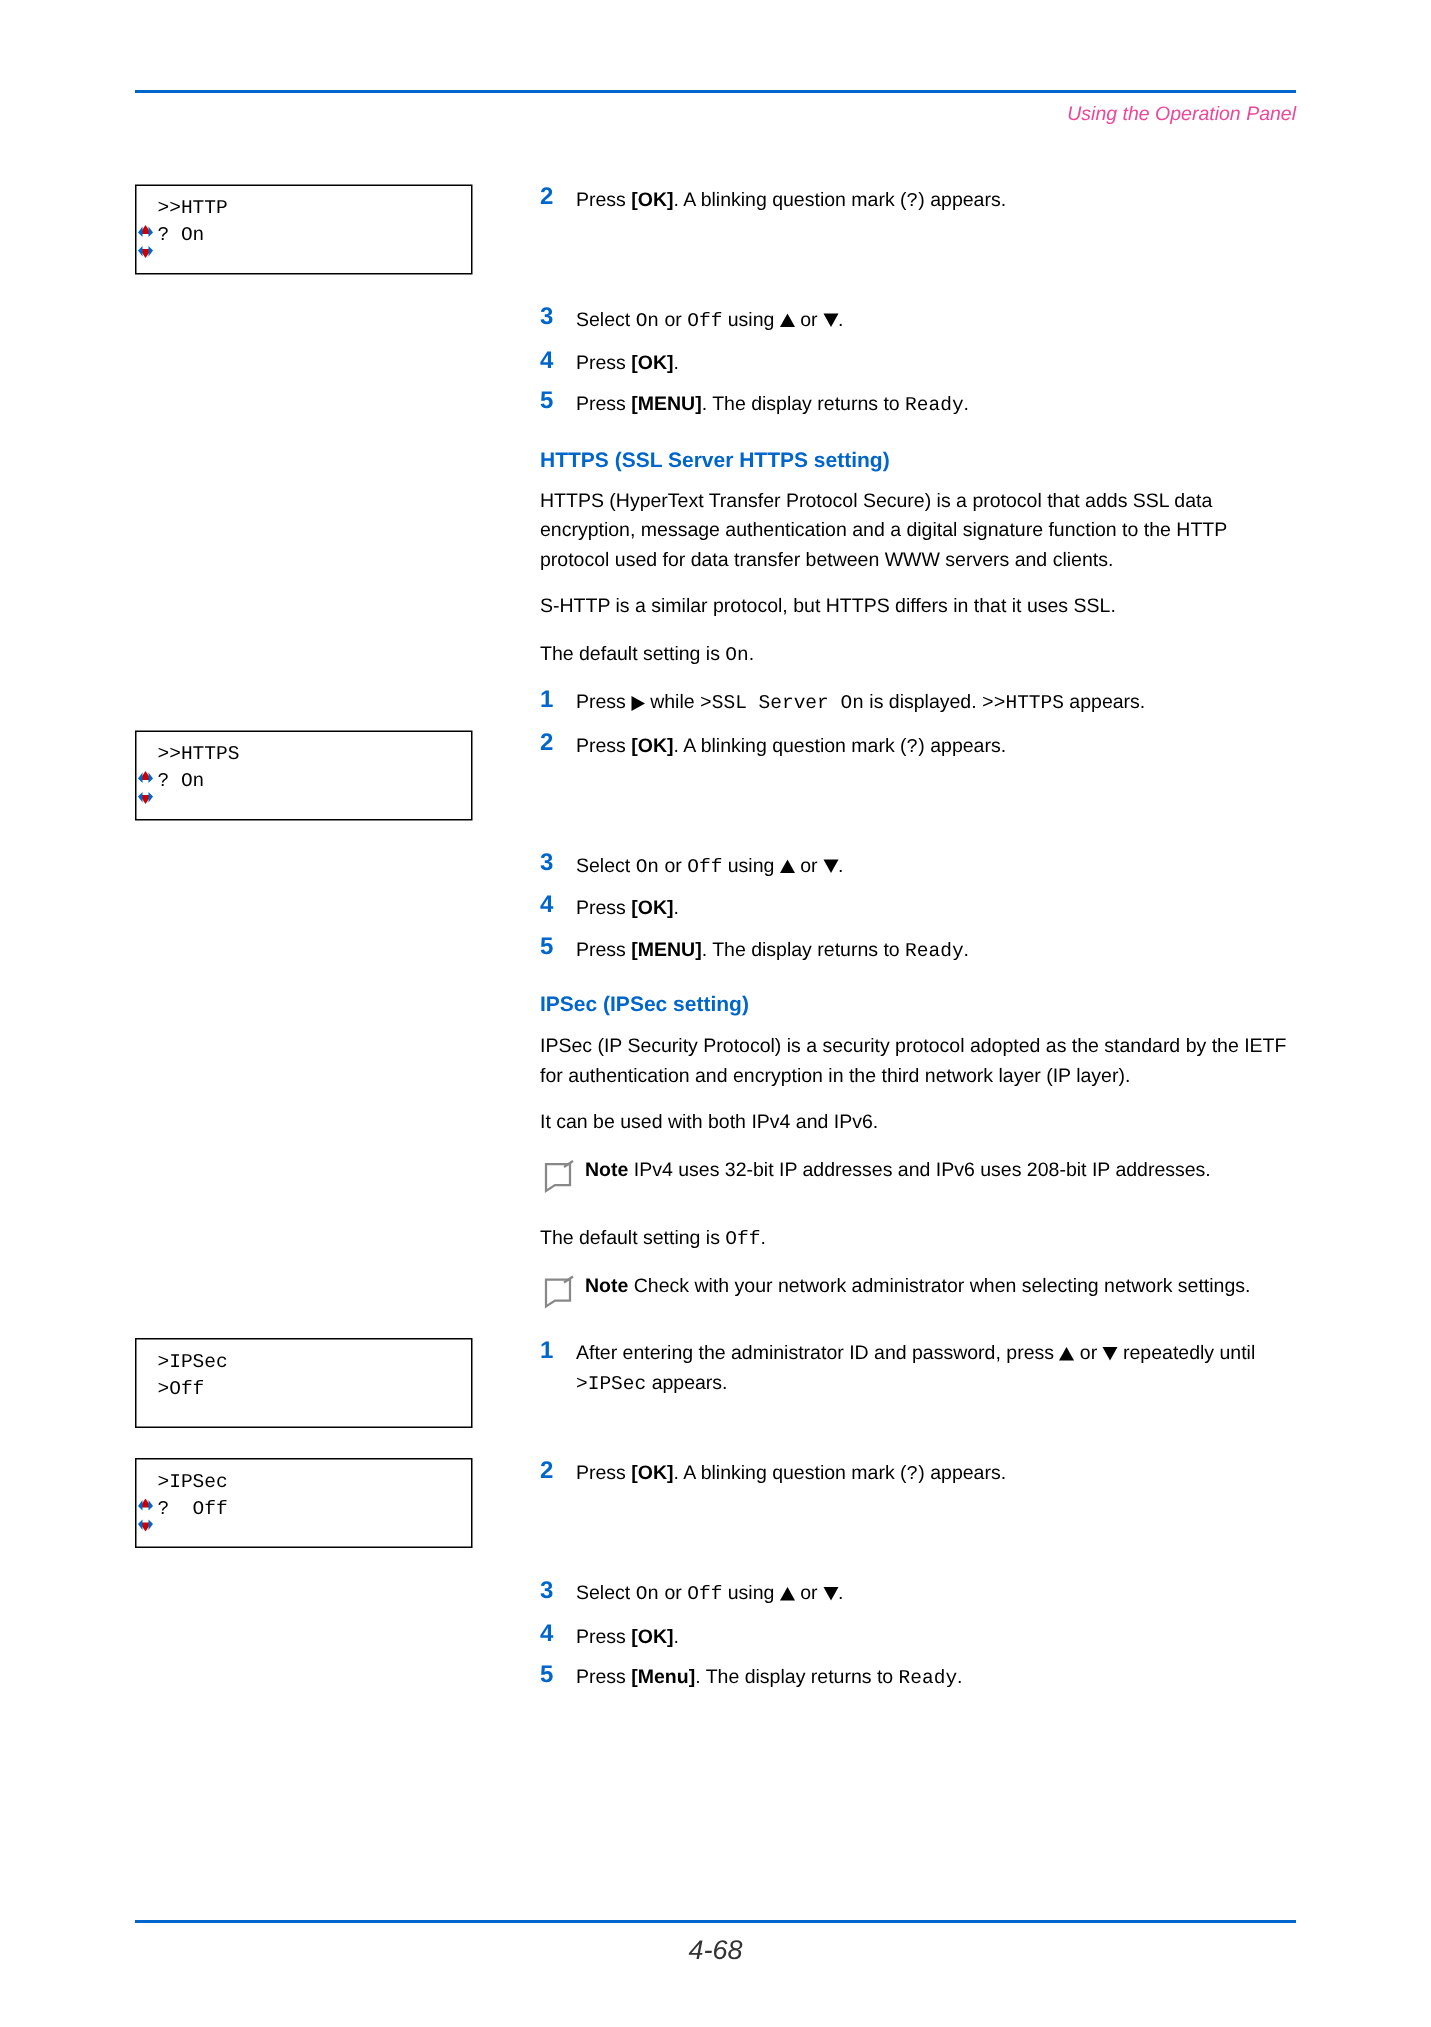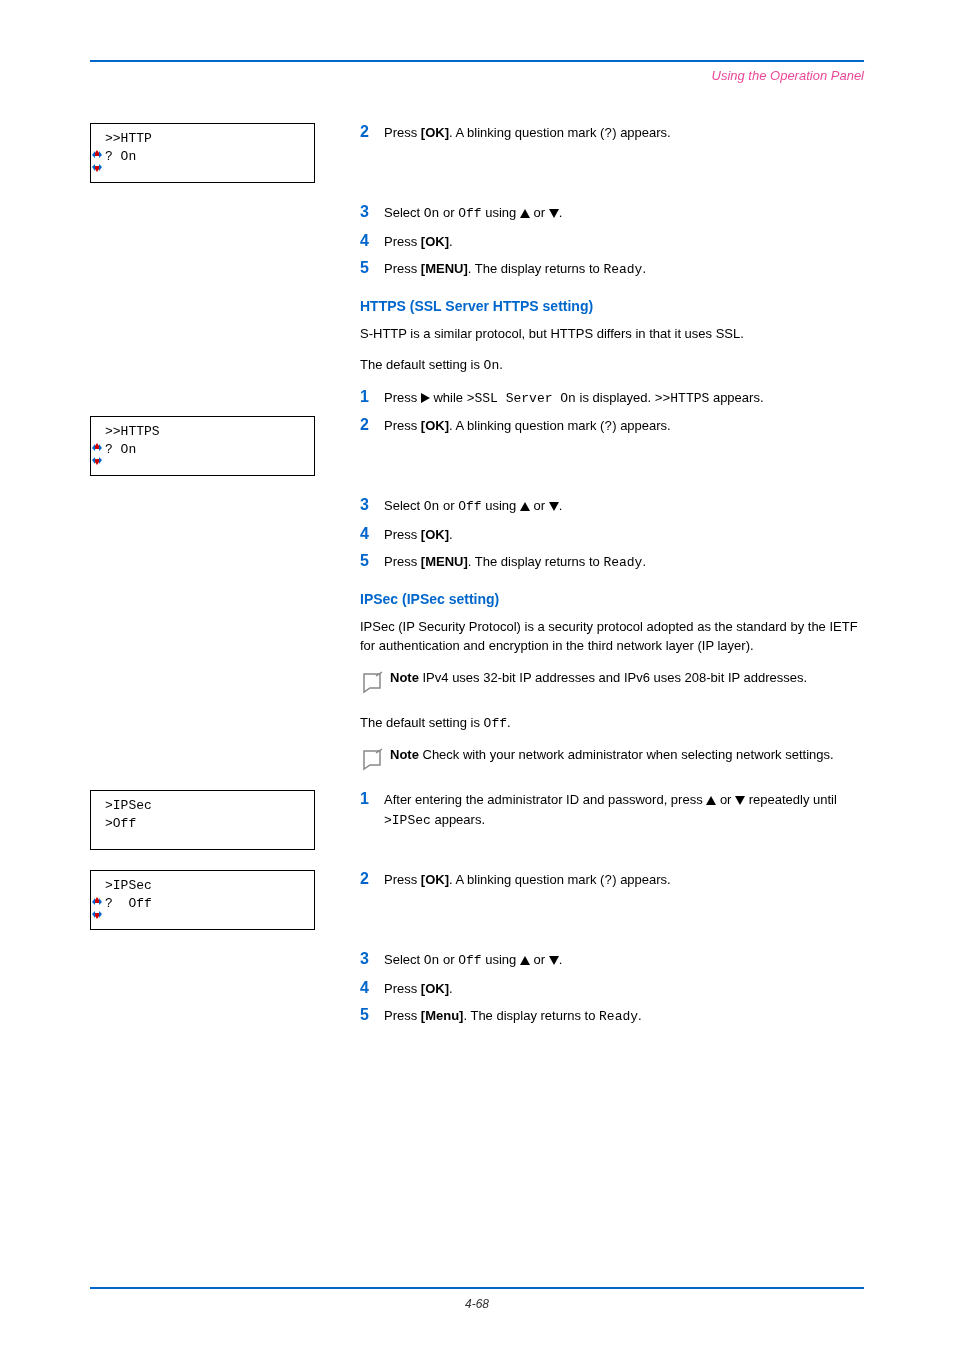--- a/index.html
+++ b/index.html
@@ -94,21 +94,21 @@
     line-height: 1.5;
   }
   .footer {
     position: absolute;
     bottom: 40px;
     left: 0;
     right: 0;
     text-align: center;
     font-style: italic;
     color: #333;
-    font-size: 12px;
+    font-size: 18px;
   }
   .footer-line {
     border-top: 2px solid #0066cc;
     margin: 0 90px 8px 90px;
   }
   .tri-up, .tri-down, .tri-right {
     display: inline-block;
     width: 0; height: 0;
     vertical-align: middle;
   }
@@ -169,20 +169,21 @@
       </div>
     </div>
     <div class="step-row">
       <div class="step-num">5</div>
       <div class="step-text">
         <span>Press </span><span class="bold">[MENU]</span><span>. The display returns to </span><span class="mono">Ready</span><span>.</span>
       </div>
     </div>
 
     <div class="heading-blue">HTTPS (SSL Server HTTPS setting)</div>
+    <div class="para">HTTPS (HyperText Transfer Protocol Secure) is a protocol that adds SSL data encryption, message authentication and a digital signature function to the HTTP protocol used for data transfer between WWW servers and clients.</div>
     <div class="para">S-HTTP is a similar protocol, but HTTPS differs in that it uses SSL.</div>
     <div class="para">
       <span>The default setting is </span><span class="mono">On</span><span>.</span>
     </div>
 
     <div class="step-row">
       <div class="step-num">1</div>
       <div class="step-text">
         <span>Press </span><span class="tri-right"></span><span> while </span><span class="mono">&gt;SSL Server On</span><span> is displayed. </span><span class="mono">&gt;&gt;HTTPS</span><span> appears.</span>
       </div>
@@ -233,20 +234,21 @@
     </div>
     <div class="step-row">
       <div class="step-num">5</div>
       <div class="step-text">
         <span>Press </span><span class="bold">[MENU]</span><span>. The display returns to </span><span class="mono">Ready</span><span>.</span>
       </div>
     </div>
 
     <div class="heading-blue">IPSec (IPSec setting)</div>
     <div class="para">IPSec (IP Security Protocol) is a security protocol adopted as the standard by the IETF for authentication and encryption in the third network layer (IP layer).</div>
+    <div class="para">It can be used with both IPv4 and IPv6.</div>
 
     <div class="note-row">
       <div class="note-icon">
         <svg width="26" height="24">
           <path d="M4 4 L20 4 L20 18 L10 18 L4 22 Z M4 4 L4 22" fill="none" stroke="#888" stroke-width="1.5"></path>
           <path d="M16 6 L22 2" stroke="#888" stroke-width="1.5"></path>
         </svg>
       </div>
       <div class="note-text">
         <span class="bold">Note</span><span>  IPv4 uses 32-bit IP addresses and IPv6 uses 208-bit IP addresses.</span>

